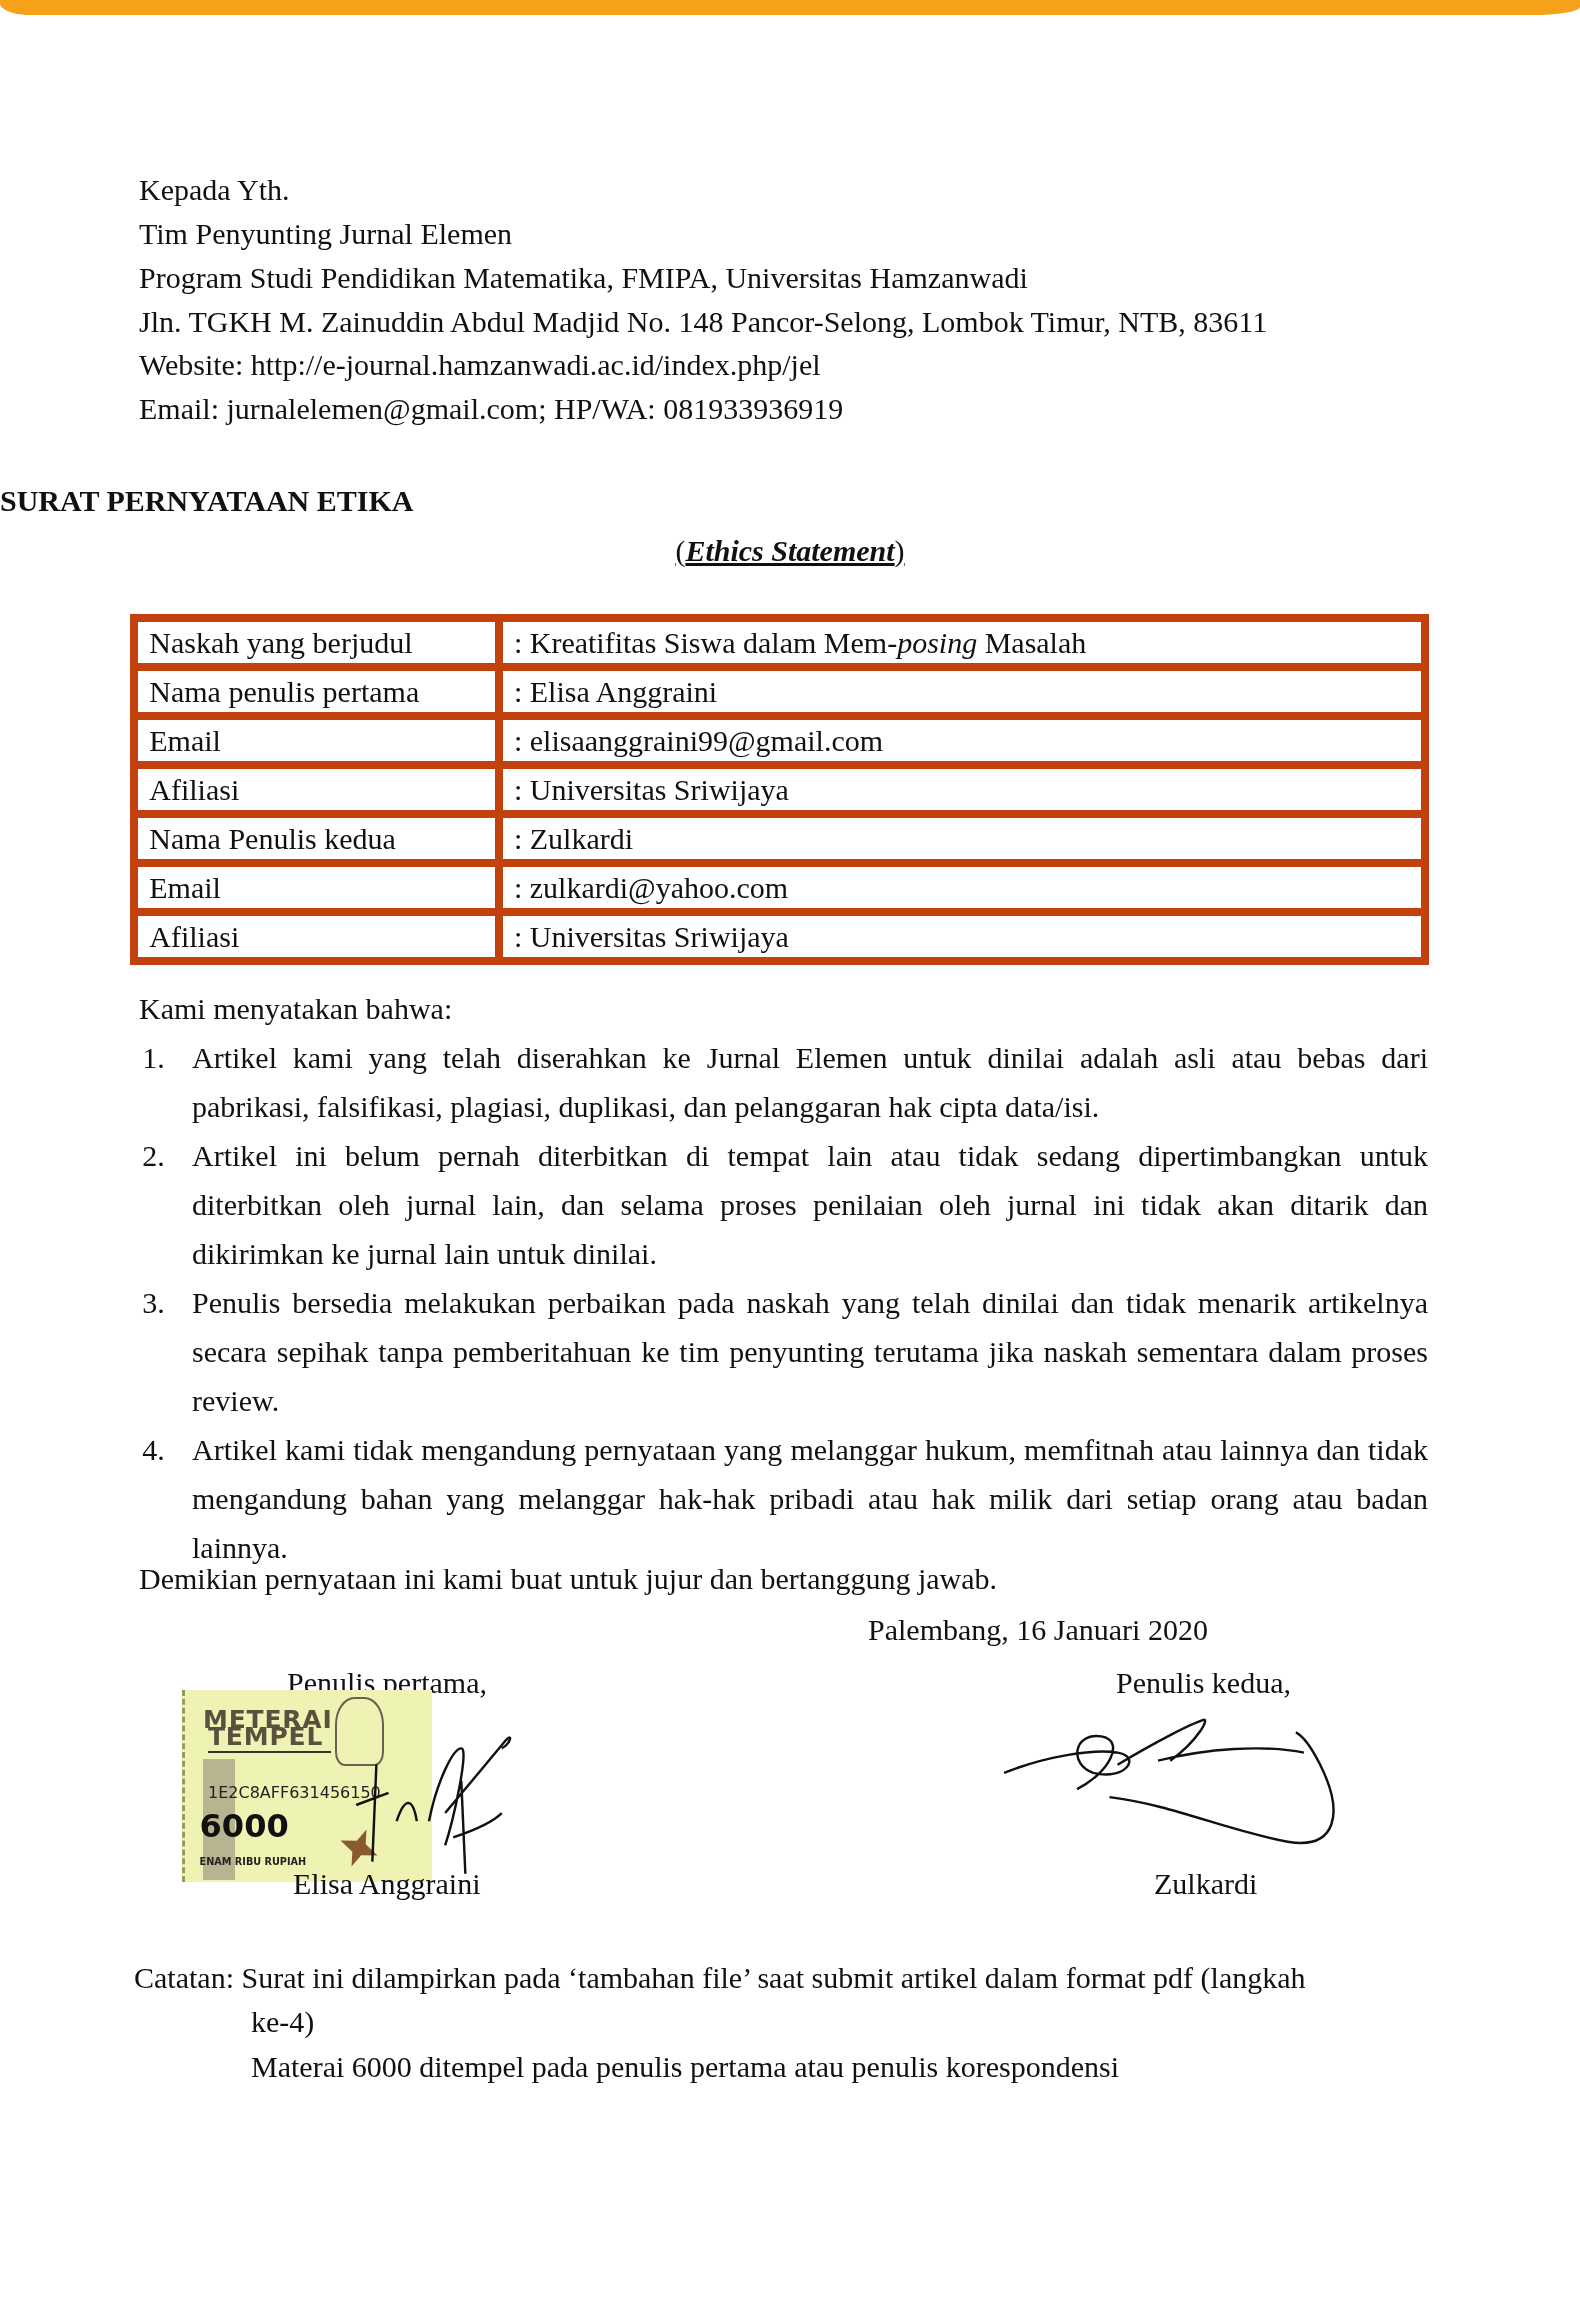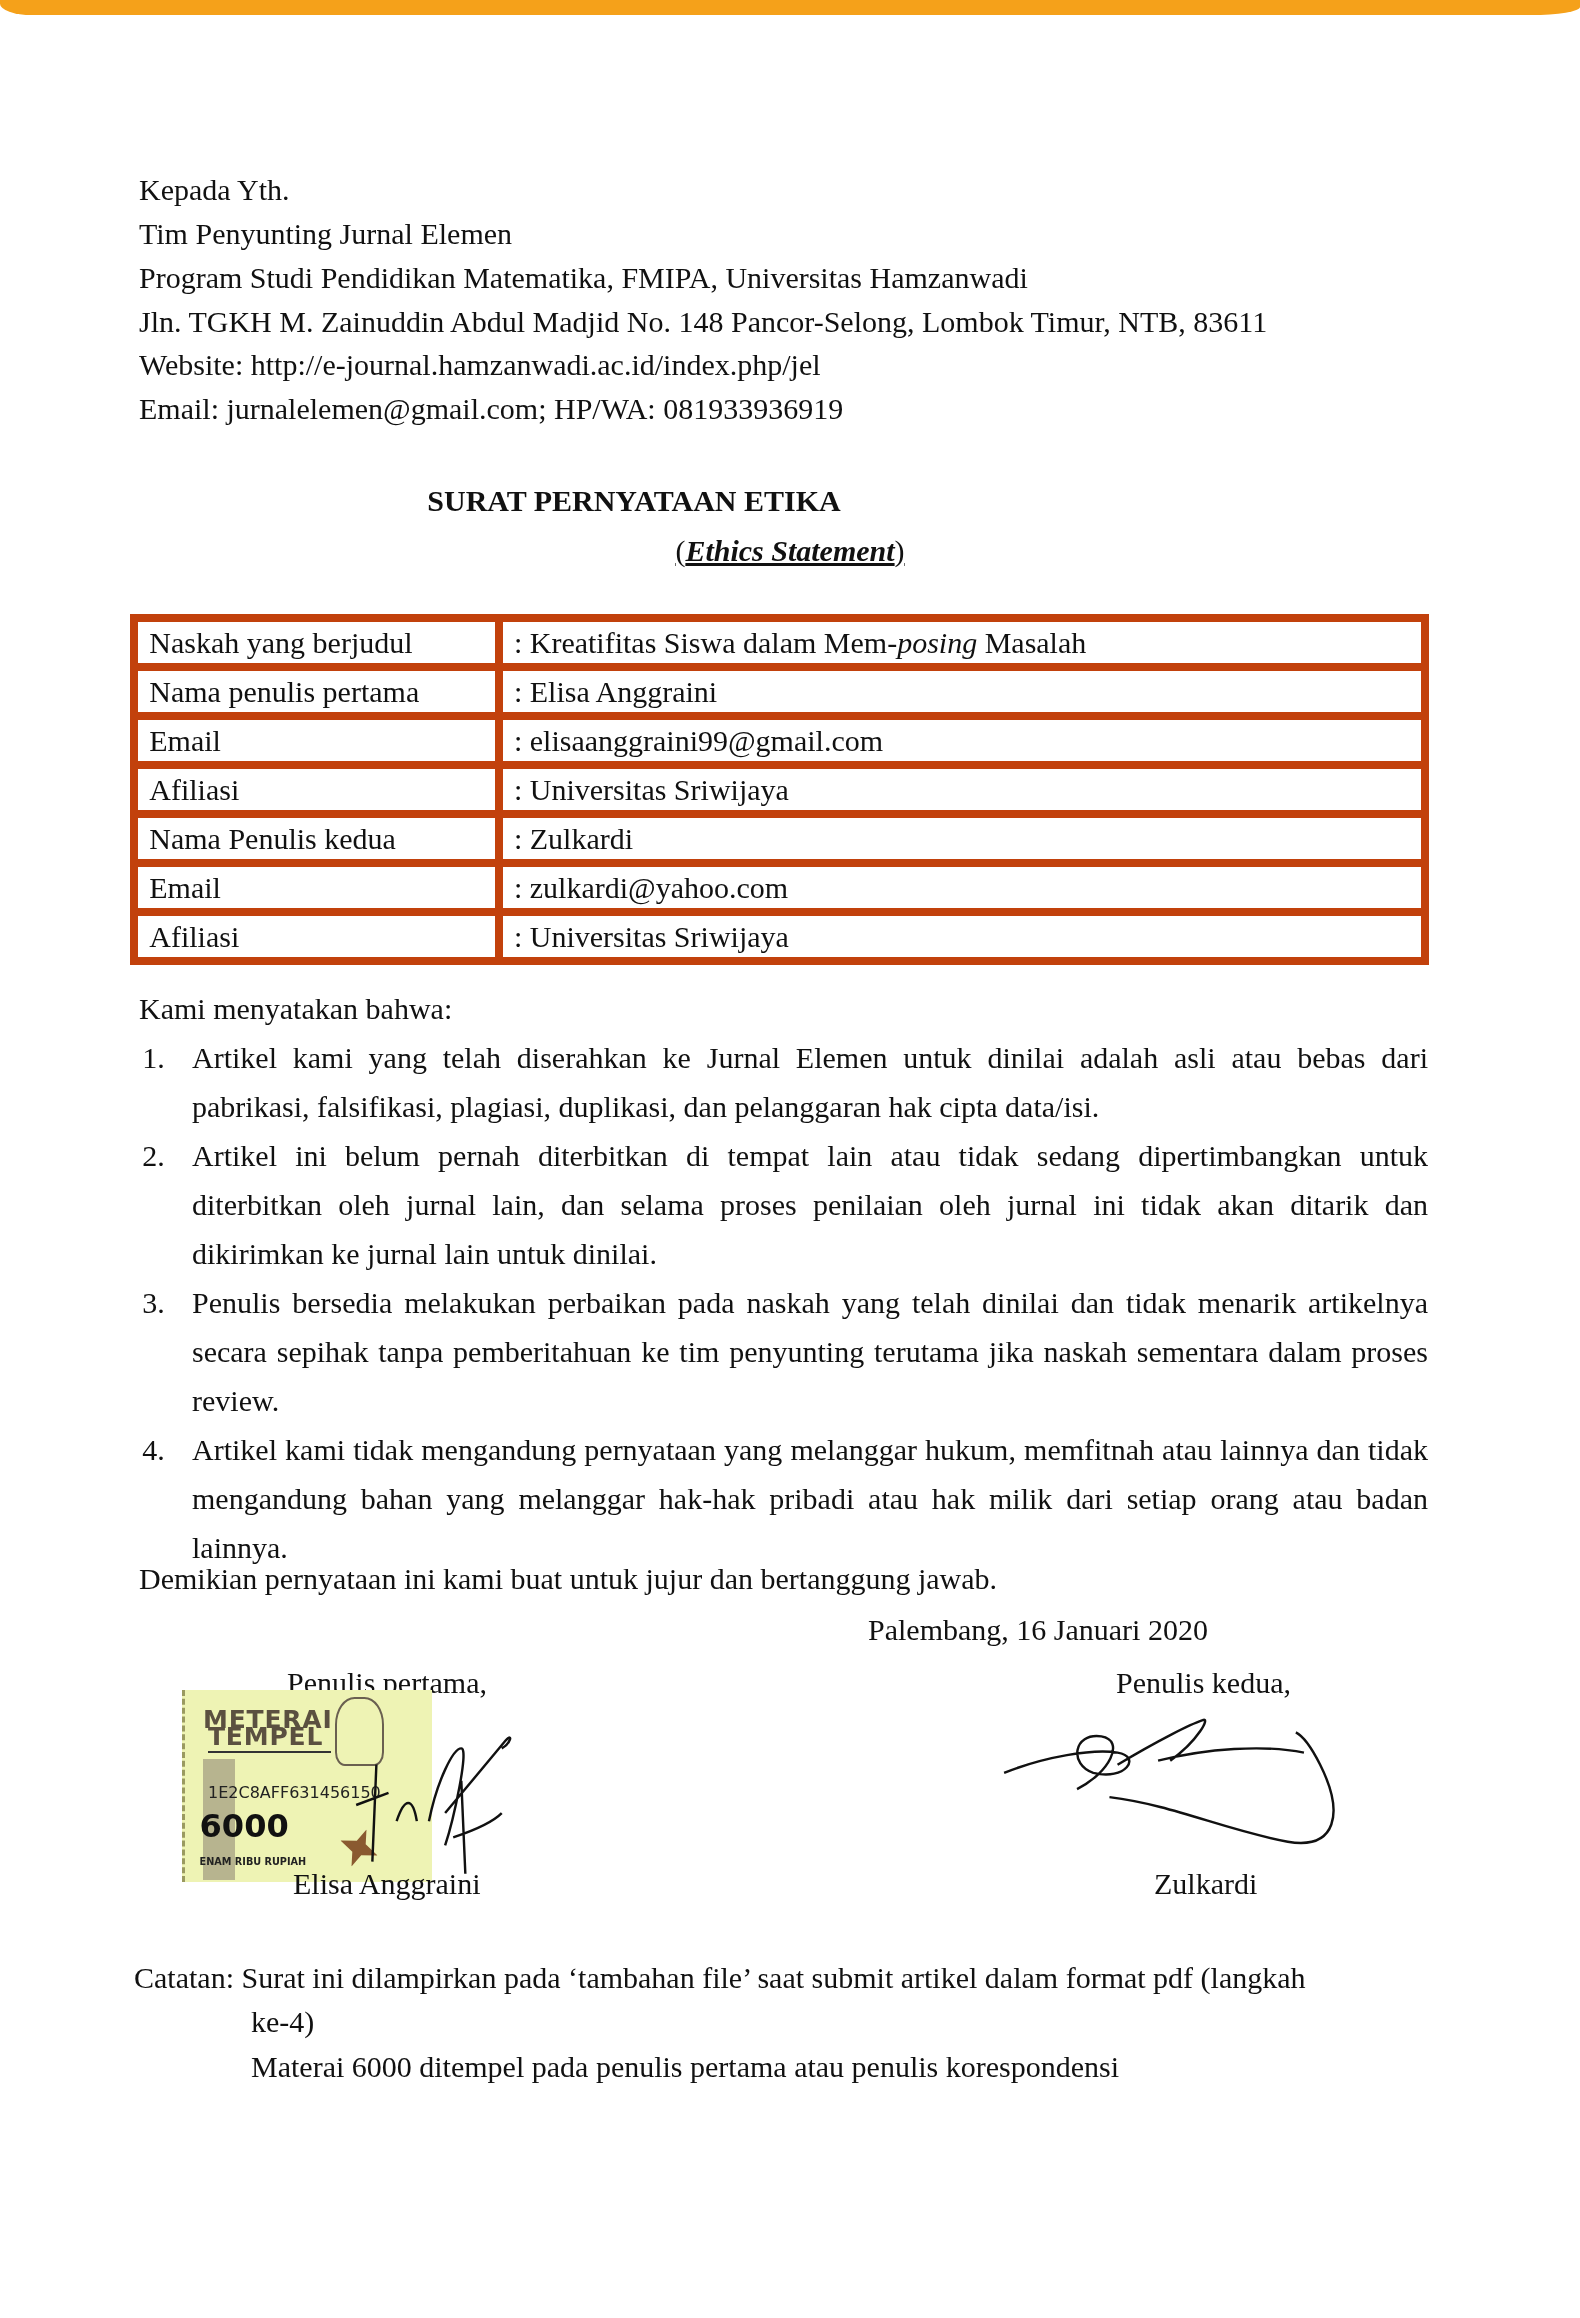--- a/index.html
+++ b/index.html
@@ -2,21 +2,21 @@
 <html style="font-size:13px"><head>
 <meta charset="utf-8">
 <style>
   html, body { margin:0; padding:0; }
   body { width:1580px; height:2319px; background:#fff; position:relative; overflow:hidden;
          font-family:"Liberation Serif","DejaVu Serif",serif; color:#111; }
   .top-band { position:absolute; left:0; top:0; width:1580px; height:14.6px; background:#f5a11a;
               border-bottom-left-radius:32px 11.3px; border-bottom-right-radius:49px 8px; }
   .abs { position:absolute; white-space:nowrap; }
   .addr { left:139px; font-size:30px; line-height:44px; }
-  .title { left:0; width:1268px; text-align:center; font-weight:bold; font-size:30px; top:484px; }
+  .title { left:0; width:1268px; font-weight:bold; font-size:30px; top:484px; }
   .subtitle { left:0; width:1580px; text-align:center; font-size:30px; top:534px;text-decoration:underline; }
   .subtitle i { font-weight:bold; }
   table.meta { position:absolute; left:130px; top:614px; width:1299px; border-collapse:collapse; font-size:30px; }
   table.meta td { border:8px solid #c2410c; height:41px; padding:0 11.3px; line-height:41px; vertical-align:middle; }
   table.meta td.k { width:334px; }
   .list { position:absolute; left:139px; top:984px; width:1289px; font-size:30px; line-height:49px; }
   .list .item { position:relative; padding-left:53px; text-align:justify; text-align-last:left; }
   .list .num { position:absolute; left:3.2px; top:0; }
   .closing { left:139px; top:1562px; font-size:30px; }
   .place { left:868px; top:1613px; font-size:30px; }

